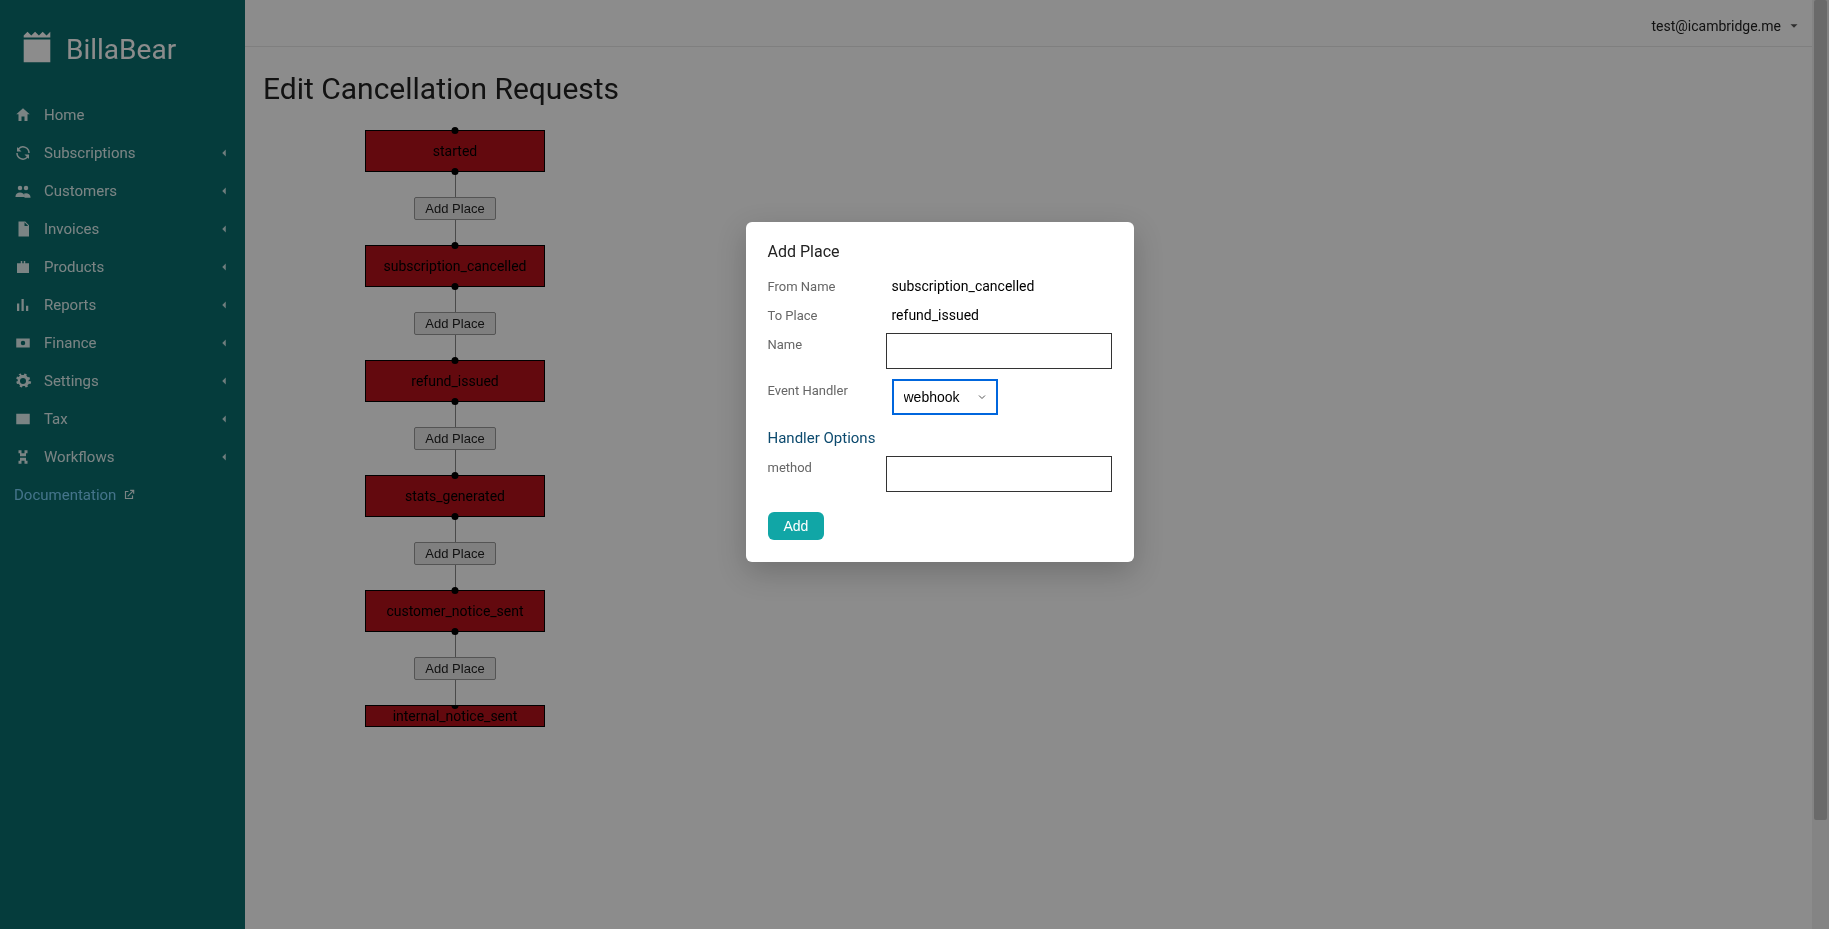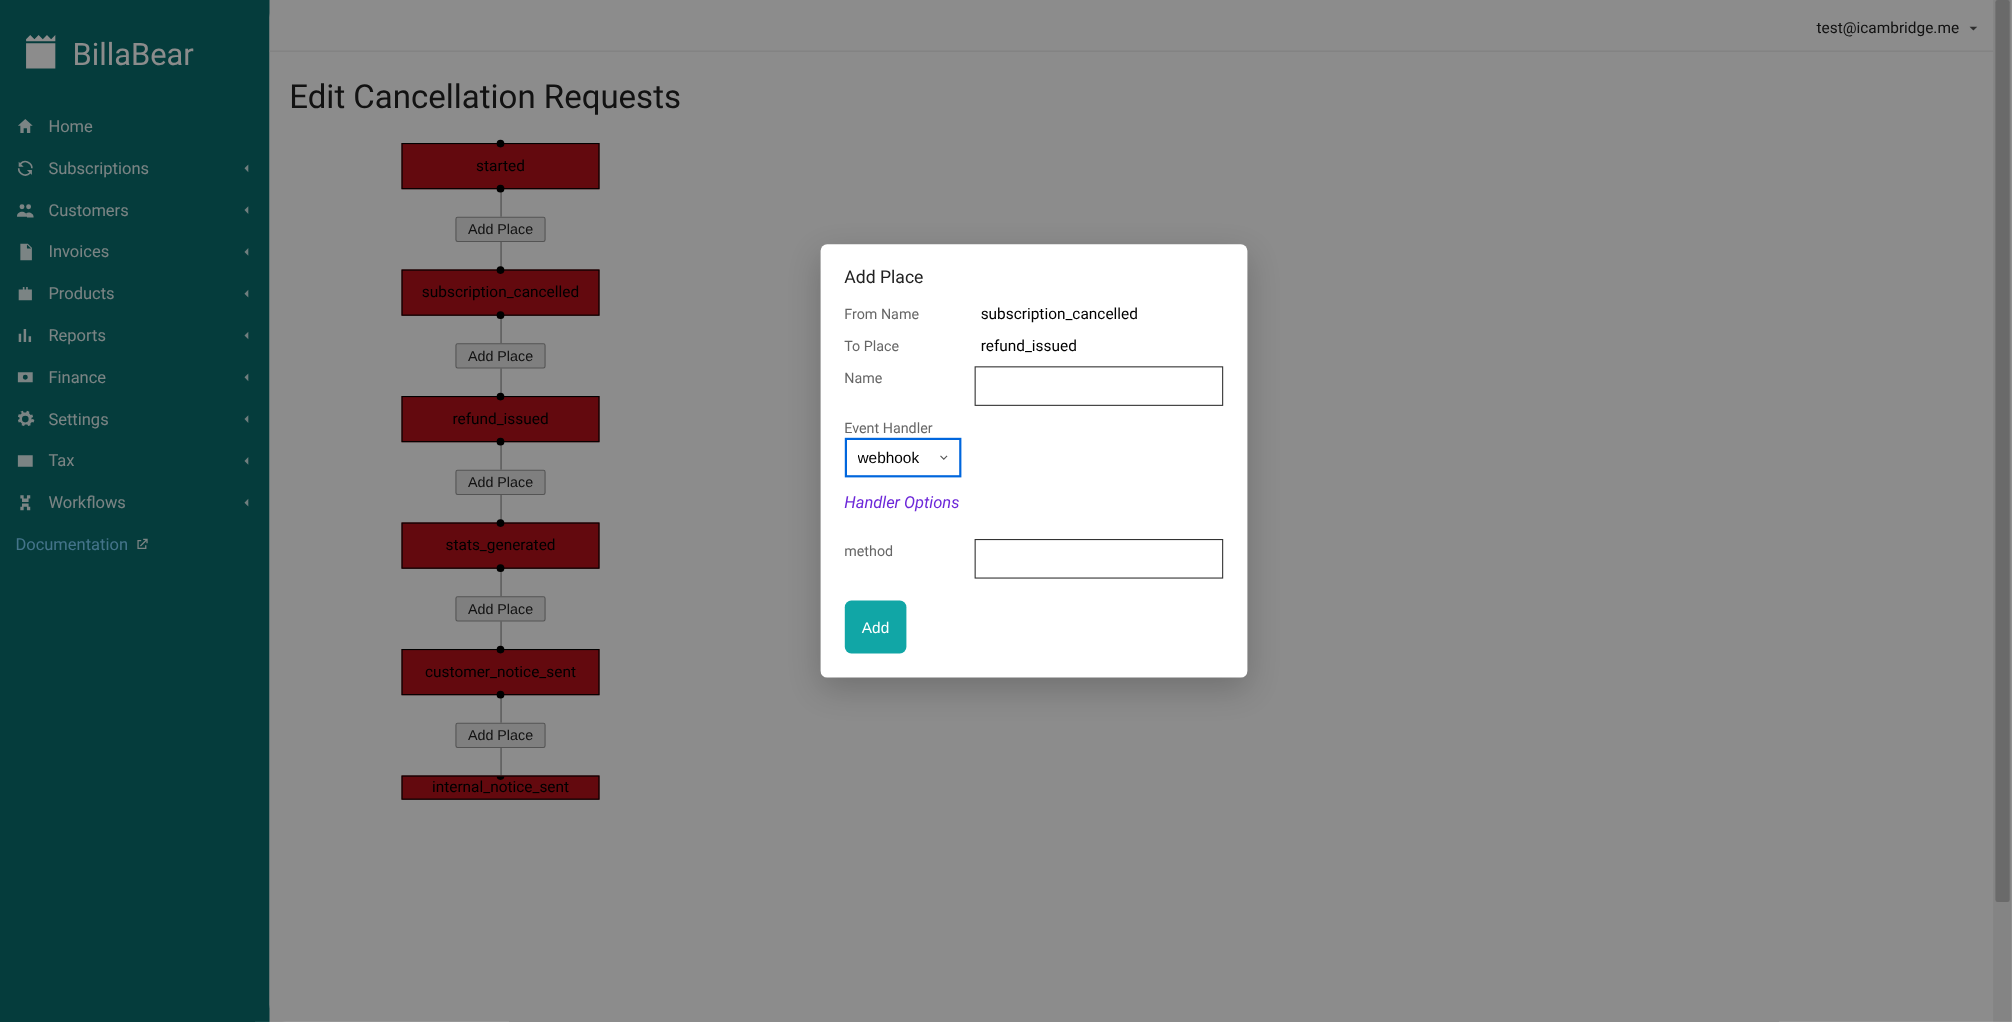--- a/index.html
+++ b/index.html
@@ -33,22 +33,22 @@
 .overlay-inner { margin-left: 50px; }
 .modal { width: 388px; background: #fff; border-radius: 6px; padding: 20px 22px 22px; box-shadow: 0 10px 30px rgba(0,0,0,0.2); }
 .modal-title { font-size: 16px; color: #222; margin-bottom: 14px; }
 .modal-row { display: flex; margin-bottom: 10px; align-items: flex-start; }
 .modal-label { width: 124px; font-size: 13px; color: #666; padding-top: 4px; }
 .modal-value { font-size: 14px; color: #000; padding-top: 3px; }
 .modal-input { width: 234px; height: 36px; border: 1px solid #333; padding: 0 8px; font-size: 14px; }
 .modal-select { width: 106px; height: 36px; border: 2px solid #0066dd; padding: 0 28px 0 10px; font-size: 14px; appearance: none; background: #fff; position: relative; }
 .select-wrap { position: relative; display: inline-block; }
 .select-chevron { position: absolute; right: 10px; top: 50%; transform: translateY(-50%); pointer-events: none; width: 12px; height: 12px; fill: #555; }
-.section-title { font-size: 15px; color: #6d28d9; margin: 14px 0 24px; font-style: italic; }
-.modal-btn { background: #11a6a6; color: #fff; border: none; border-radius: 6px; padding: 16px 16px; font-size: 14px; font-weight: 500; cursor: pointer; margin-top: 10px; }
+.section-title { font-size: 15px; color: #0c4a6e; margin: 14px 0 9px; }
+.modal-btn { background: #11a6a6; color: #fff; border: none; border-radius: 6px; padding: 6px 16px; font-size: 14px; font-weight: 500; cursor: pointer; margin-top: 10px; }
 .scrollbar-track { position: absolute; right: 0; top: 0; bottom: 0; width: 17px; background: #f0f0f0; }
 .scrollbar-thumb { position: absolute; right: 2px; top: 0; width: 13px; height: 820px; background: #c2c2c2; border-radius: 2px; }
 </style>
 </head>
 <body>
 
 <div class="app">
   <aside class="sidebar">
     <div class="logo-area">
       <svg class="logo-icon" viewBox="0 0 40 40">
@@ -245,21 +245,21 @@
         <div class="modal-value">subscription_cancelled</div>
       </div>
       <div class="modal-row">
         <div class="modal-label">To Place</div>
         <div class="modal-value">refund_issued</div>
       </div>
       <div class="modal-row">
         <div class="modal-label">Name</div>
         <input class="modal-input" value="" style="">
       </div>
-      <div class="modal-row" style="margin-top:6px;flex-direction:column;">
+      <div class="modal-row" style="margin-top:6px;">
         <div class="modal-label">Event Handler</div>
         <div class="select-wrap">
           <select class="modal-select">
             <option>webhook</option>
           </select>
           <svg class="select-chevron" viewBox="0 0 24 24">
                 <path d="M6 9l6 6 6-6" fill="none" stroke="#555" stroke-width="2"></path>
               </svg>
         </div>
       </div>

